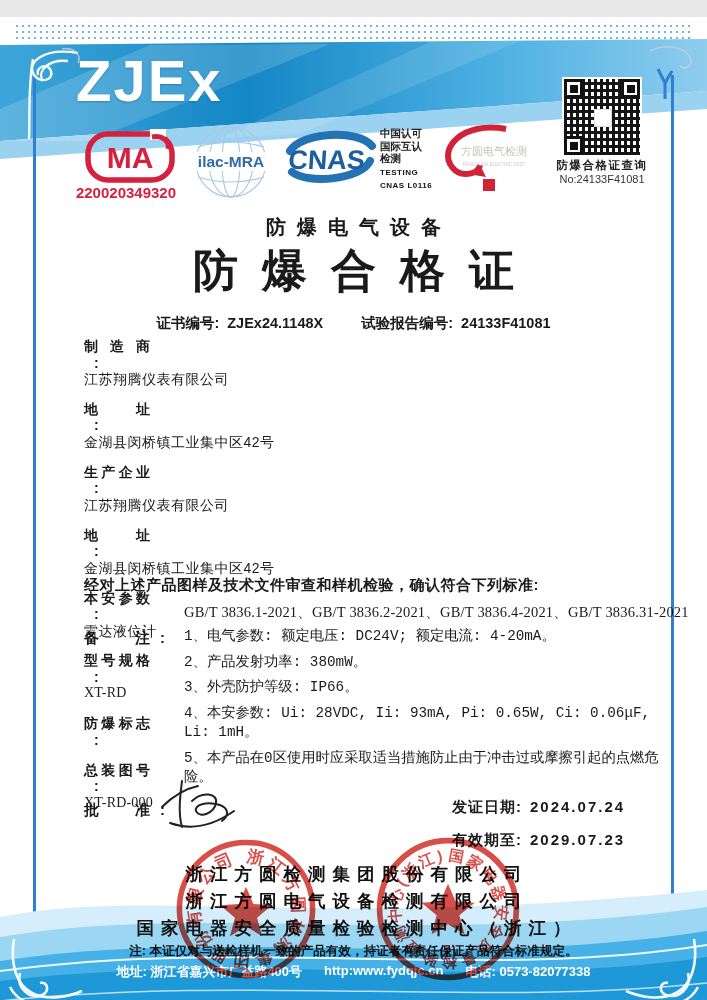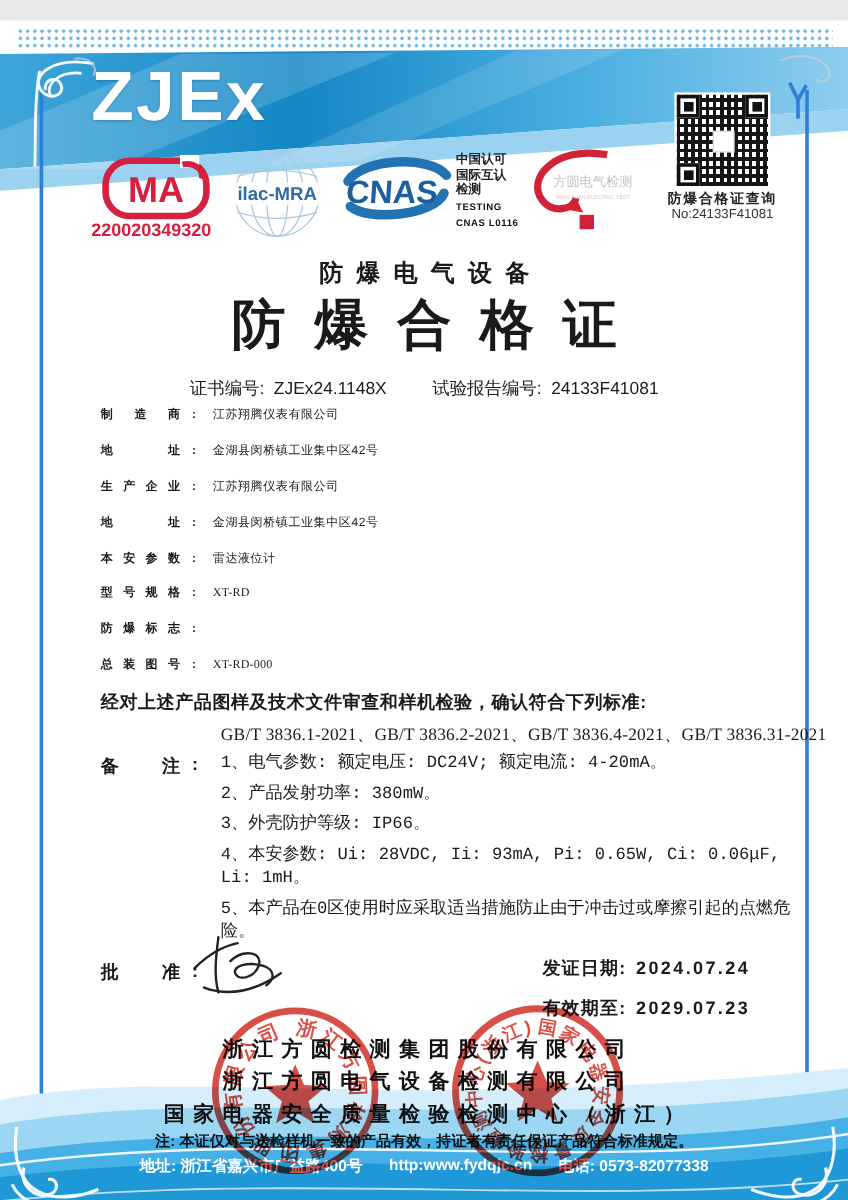--- a/index.html
+++ b/index.html
@@ -23,26 +23,26 @@
       repeating-linear-gradient(0deg,#151515 0 3px,transparent 3px 7px),
       repeating-linear-gradient(90deg,#151515 0 3px,transparent 3px 6px);}
   .finder{position:absolute;width:19px;height:19px;border:3.5px solid #111;background:#fff;box-sizing:border-box;}
   .finder::after{content:'';position:absolute;inset:2.5px;background:#111;}
   .qrlogo{position:absolute;left:32px;top:32px;width:16px;height:16px;background:#fff;border:1px solid #ddd;}
   .qrcap{left:548px;top:141px;width:108px;text-align:center;font-size:11.5px;font-weight:bold;letter-spacing:1.5px;color:#222;}
   .qrno{left:548px;top:156px;width:108px;text-align:center;font-size:11px;color:#333;}
   
   .t-cat{left:0;top:197px;width:707px;text-align:center;font-size:20px;font-weight:bold;letter-spacing:11px;padding-left:11px;box-sizing:border-box;font-family:Liberation Serif, serif;}
   .t-main{left:0;top:224px;width:707px;text-align:center;font-size:45px;font-weight:bold;letter-spacing:24px;padding-left:24px;box-sizing:border-box;}
-  .t-nums{left:0;top:297px;width:707px;text-align:center;font-size:14.5px;font-weight:normal;}
+  .t-nums{left:0;top:297px;width:707px;text-align:center;font-size:14.5px;font-weight:bold;}
   .t-nums span{margin:0 4px;}
   .gap{display:inline-block;width:22px;}
   
   .fields{left:84px;top:321px;width:560px;}
-  .frow{display:flex;align-items:flex-end;margin-bottom:13.4px;font-size:10px;line-height:16.5px;}
+  .frow{display:flex;align-items:flex-start;margin-bottom:13.4px;font-size:14px;line-height:16.5px;flex-direction:column;}
   .flabel{width:66px;font-weight:bold;text-align:justify;text-align-last:justify;flex:none;}
   .fcolon{font-weight:bold;margin:0 14px 0 10px;flex:none;}
   .fval{letter-spacing:.5px;}
   .serif{font-family:"Liberation Serif","DejaVu Serif",serif;letter-spacing:.2px;}
   .confirm{left:84px;top:559px;font-size:15px;font-weight:bold;letter-spacing:.5px;}
   .standards{left:184px;top:586px;font-size:14.5px;}
   .remlabel{left:84px;top:612px;display:flex;font-size:15px;justify-content:center;}
   .remlabel .flabel{width:66px;}
   .remitems{left:184px;top:610px;width:478px;font-size:14.3px;line-height:19.5px;}
   .remitems div{margin-bottom:6px;font-family:Liberation Mono, monospace;}

